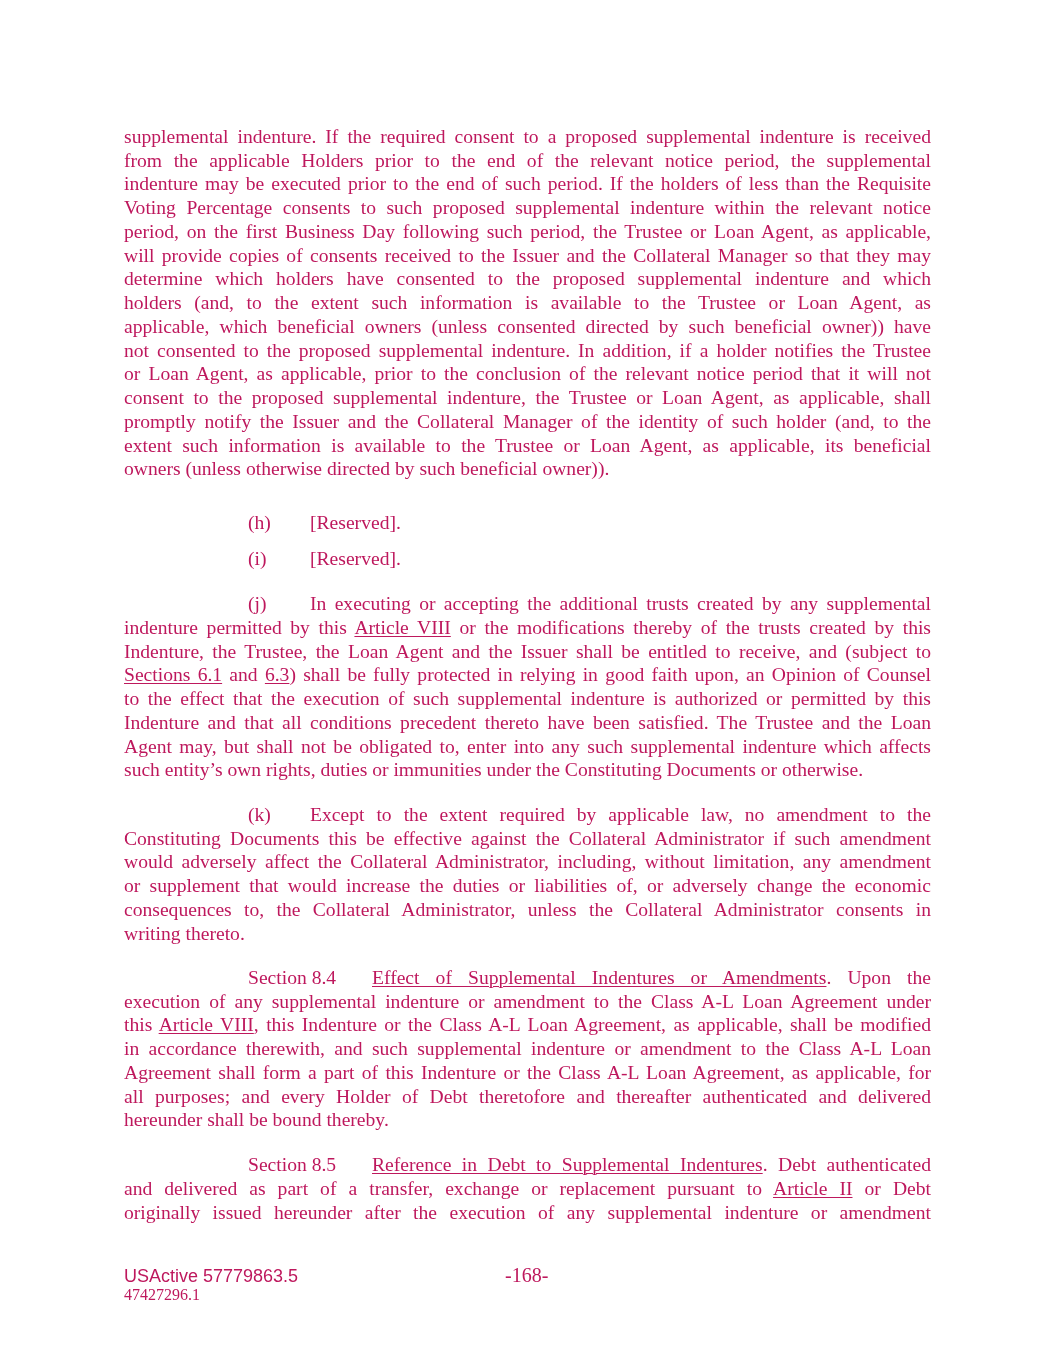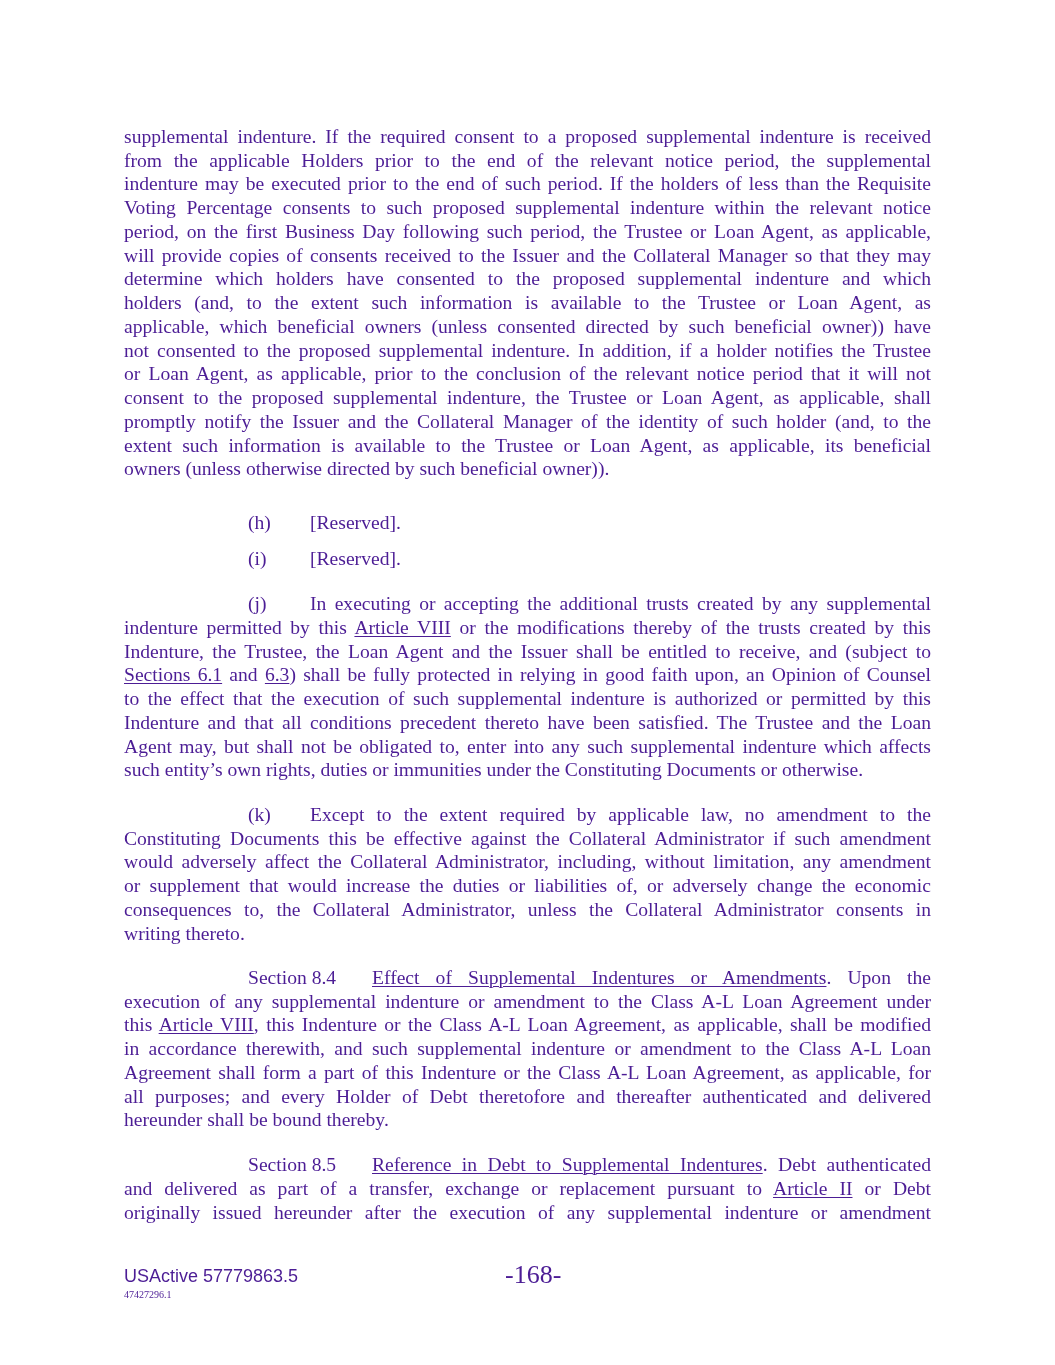--- a/index.html
+++ b/index.html
@@ -1,19 +1,19 @@
 <!DOCTYPE html>
 <html><head>
   <meta charset="utf-8">
   <style>
     html, body { margin: 0; padding: 0; background: #ffffff; }
     body { width: 1055px; height: 1365px; position: relative; overflow: hidden; }
     .page {
       position: absolute; left: 0; top: 0; width: 1055px; height: 1223px;
-      background: #ffffff; color: #4c1d95;
+      background: #ffffff; color: #be185d;
       font-family: "Liberation Serif", "DejaVu Serif", serif;
       font-size: 19.6px;
     }
     .line {
       position: absolute; left: 124px; width: 807px;
       height: 24px; line-height: 24px; white-space: nowrap;
       text-align: justify; text-align-last: justify;
     }
     .line.last { text-align-last: left; }
     .line.indent { left: 248px; width: 683px; }
@@ -23,26 +23,26 @@
       position: absolute; left: 248px; height: 24px; line-height: 24px; white-space: nowrap;
     }
     .item .lbl { display: inline-block; width: 62px; }
     .footer-left {
       position: absolute; left: 124px; top: 1269px;
       font-family: "Liberation Sans", "DejaVu Sans", sans-serif; font-size: 18px;
       line-height: 15px;
     }
     .footer-left2 {
       position: absolute; left: 124px; top: 1287px;
-      font-family: "Liberation Serif", "DejaVu Serif", serif; font-size: 10px;
+      font-family: "Liberation Serif", "DejaVu Serif", serif; font-size: 16px;
       line-height: 15px;
     }
     .page-number {
       position: absolute; left: 505px; top: 1264px;
-      font-size: 26px; line-height: 22px;
+      font-size: 20px; line-height: 22px;
     }
   </style>
 </head>
 <body>
 
 <div class="page">
 
   <div>
     <div class="line" style="top:125px">supplemental indenture.  If the required consent to a proposed supplemental indenture is received</div>
     <div class="line" style="top:149px">from the applicable Holders prior to the end of the relevant notice period, the supplemental</div>

